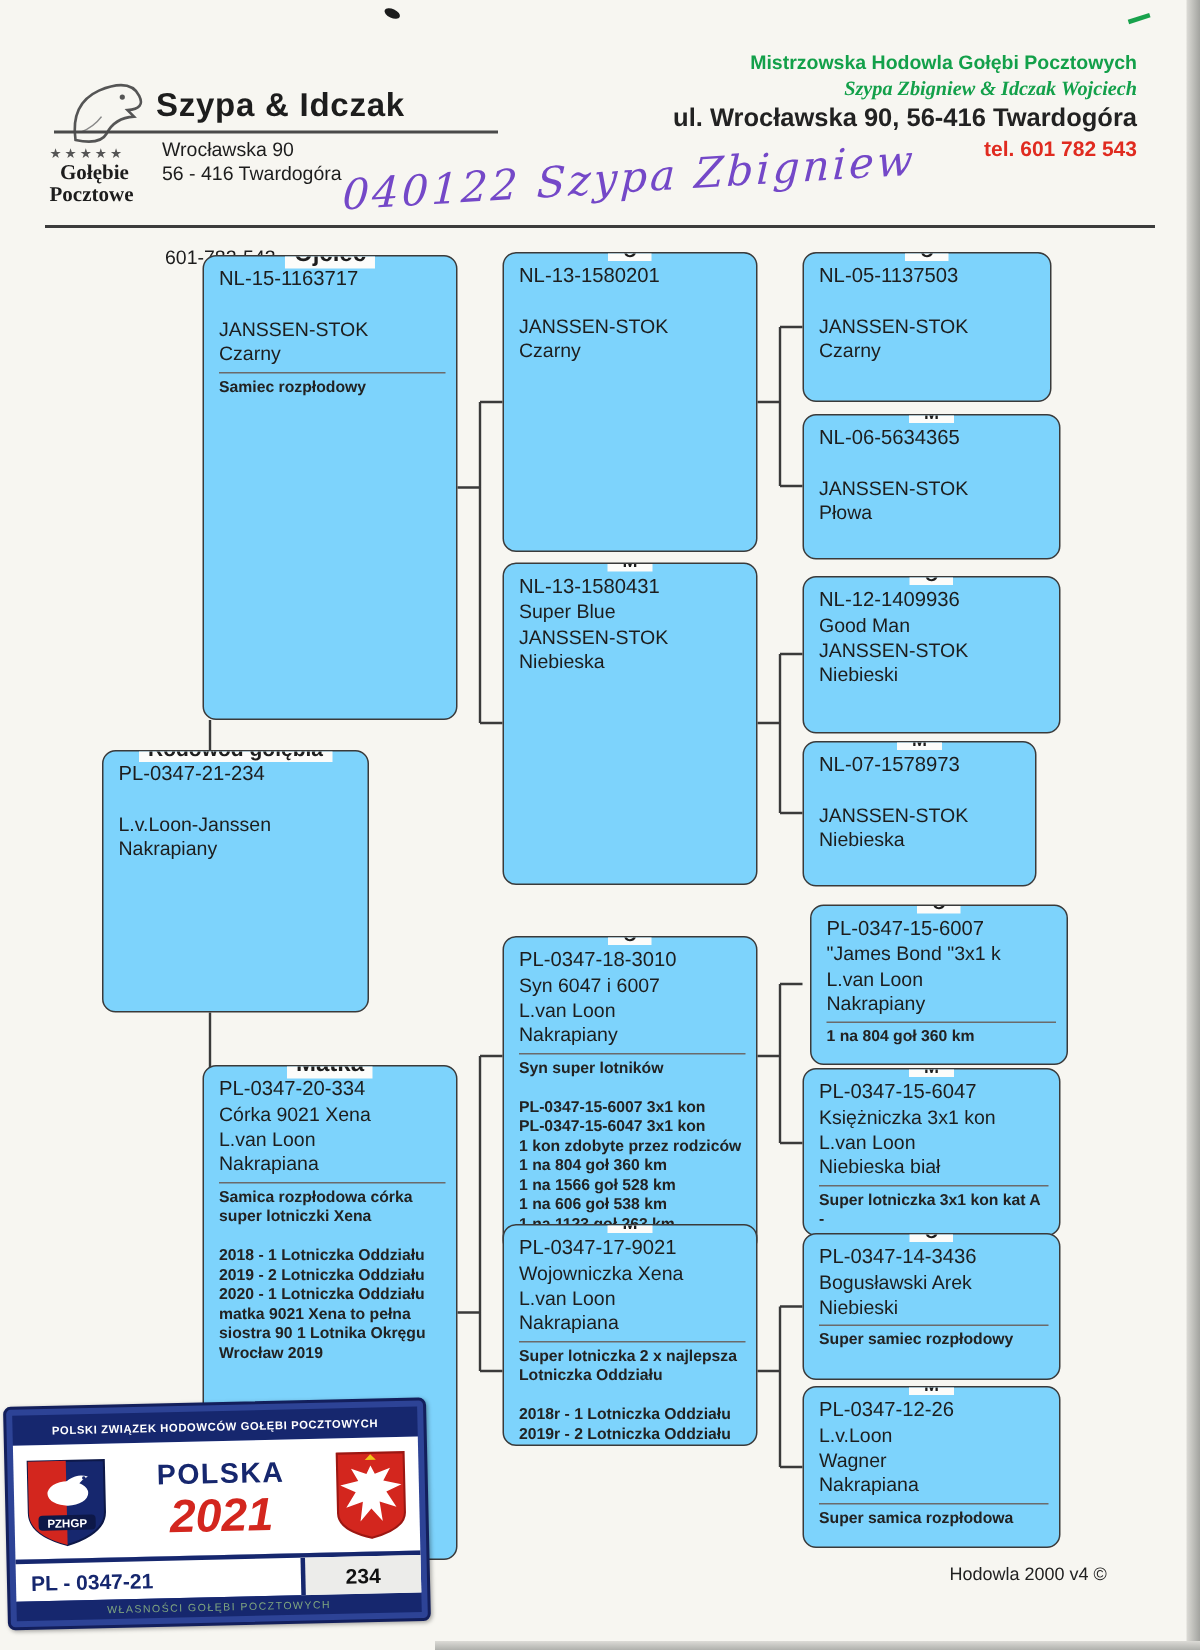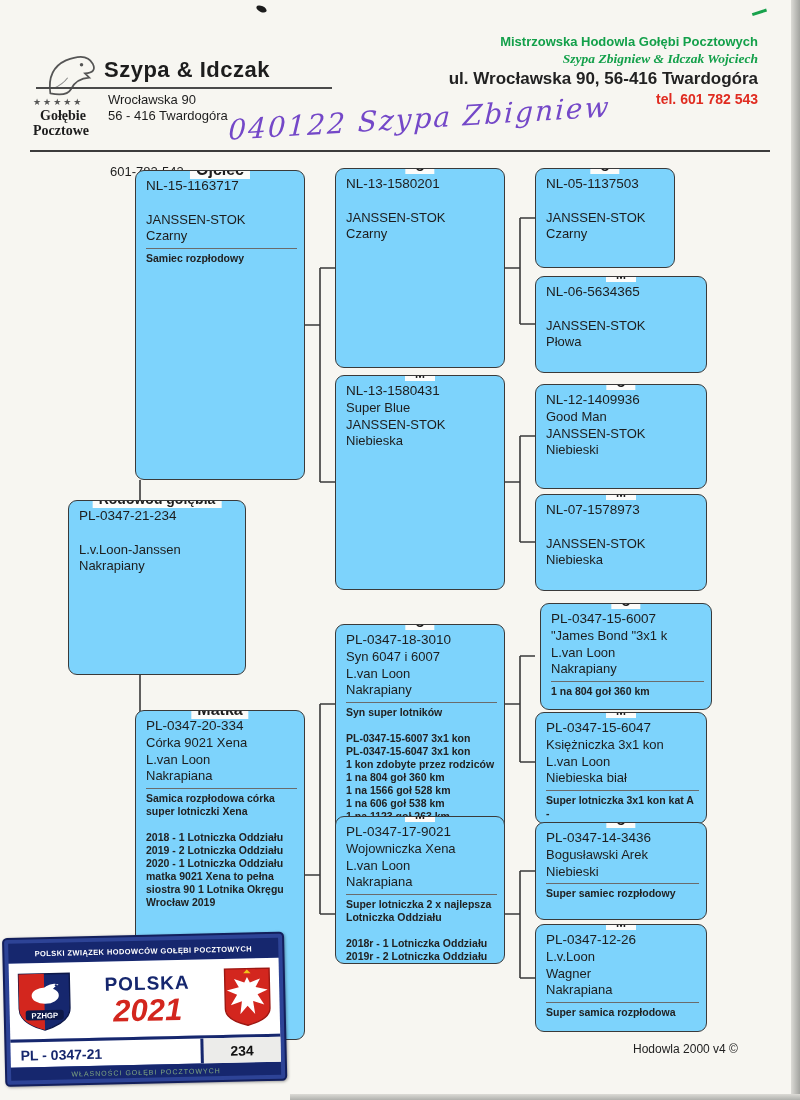--- a/index.html
+++ b/index.html
@@ -221,21 +221,21 @@
       </div>
     <div class="notes">
         <div>Super lotniczka 2 x najlepsza Lotniczka Oddziału</div>
         <div></div>
         <div>2018r - 1 Lotniczka Oddziału</div>
         <div>2019r - 2 Lotniczka Oddziału</div>
         <div>2020r - 1 Lotniczka Oddziału</div>
       </div>
   </div>
 
-  <div class="pbox" style="left:535px;top:168px;width:140px;height:100px">
+  <div class="pbox" style="left:535px;top:168px;width:166px;height:100px">
     <span class="plabel sex">O</span>
     <div class="ring">NL-05-1137503</div>
     <div class="lines">
         <div></div>
         <div>JANSSEN-STOK</div>
         <div>Czarny</div>
       </div>
   </div>
 
   <div class="pbox" style="left:535px;top:276px;width:172px;height:97px">
@@ -251,21 +251,21 @@
   <div class="pbox" style="left:535px;top:384px;width:172px;height:105px">
     <span class="plabel sex">O</span>
     <div class="ring">NL-12-1409936</div>
     <div class="lines">
         <div>Good Man</div>
         <div>JANSSEN-STOK</div>
         <div>Niebieski</div>
       </div>
   </div>
 
-  <div class="pbox" style="left:535px;top:494px;width:172px;height:97px">
+  <div class="pbox" style="left:535px;top:494px;width:156px;height:97px">
     <span class="plabel sex">M</span>
     <div class="ring">NL-07-1578973</div>
     <div class="lines">
         <div></div>
         <div>JANSSEN-STOK</div>
         <div>Niebieska</div>
       </div>
   </div>
 
   <div class="pbox" style="left:540px;top:603px;width:172px;height:107px">

